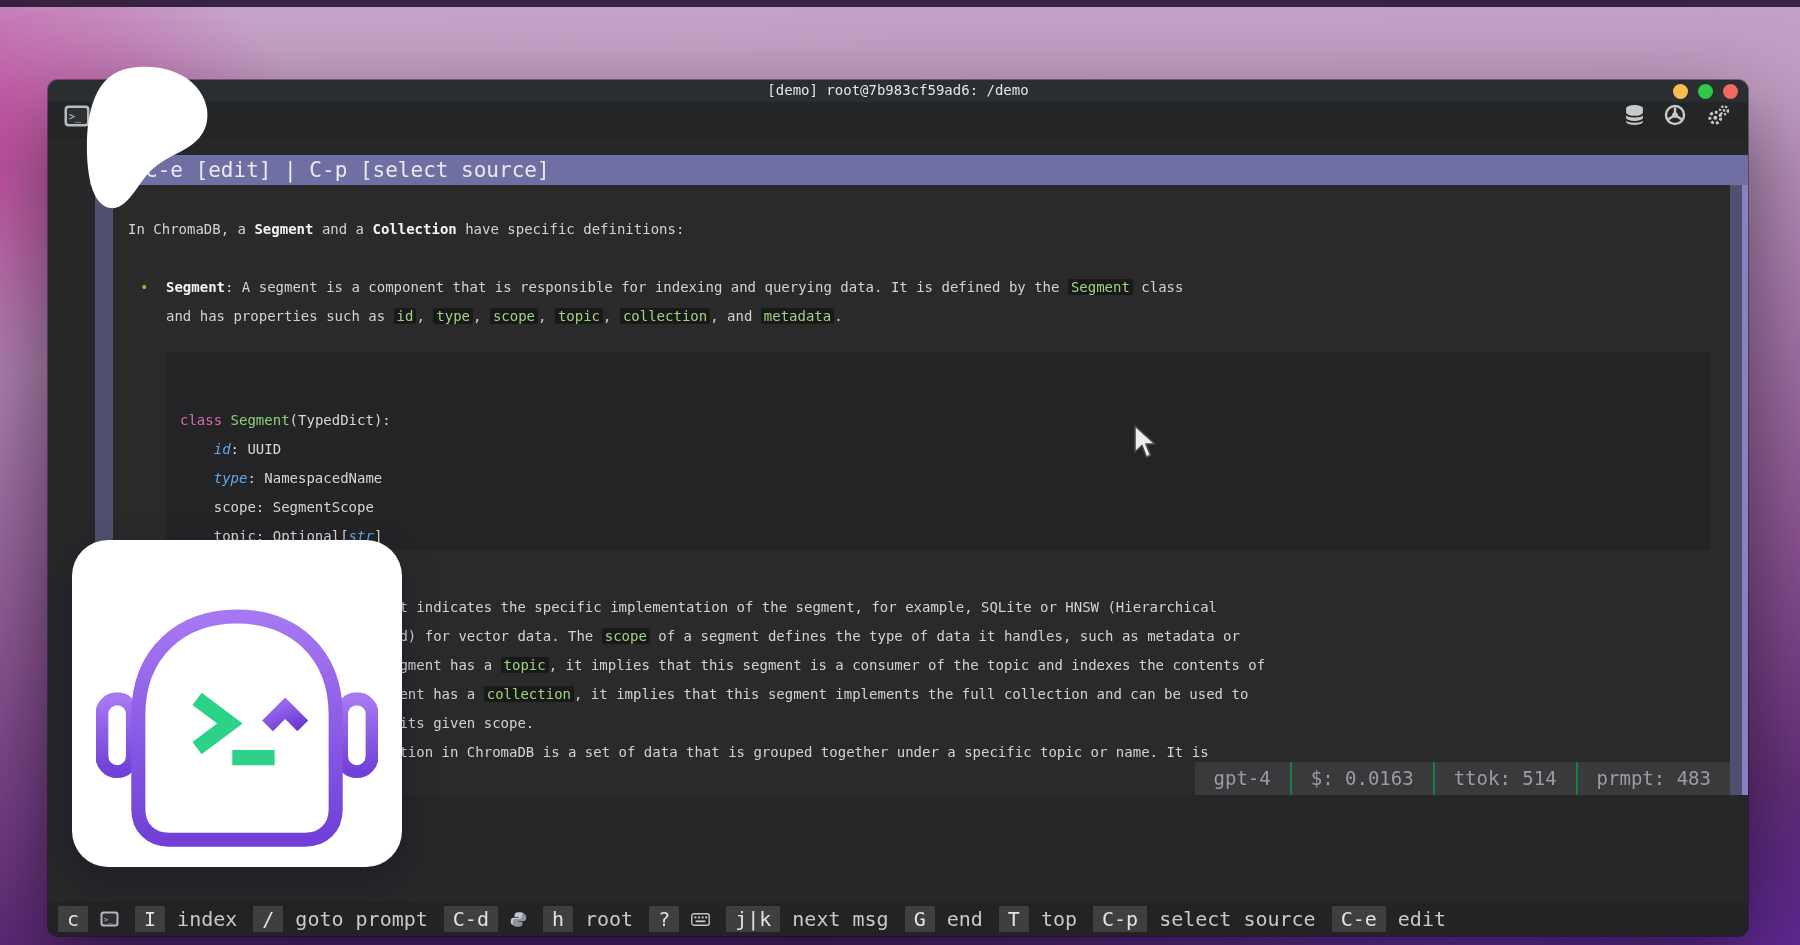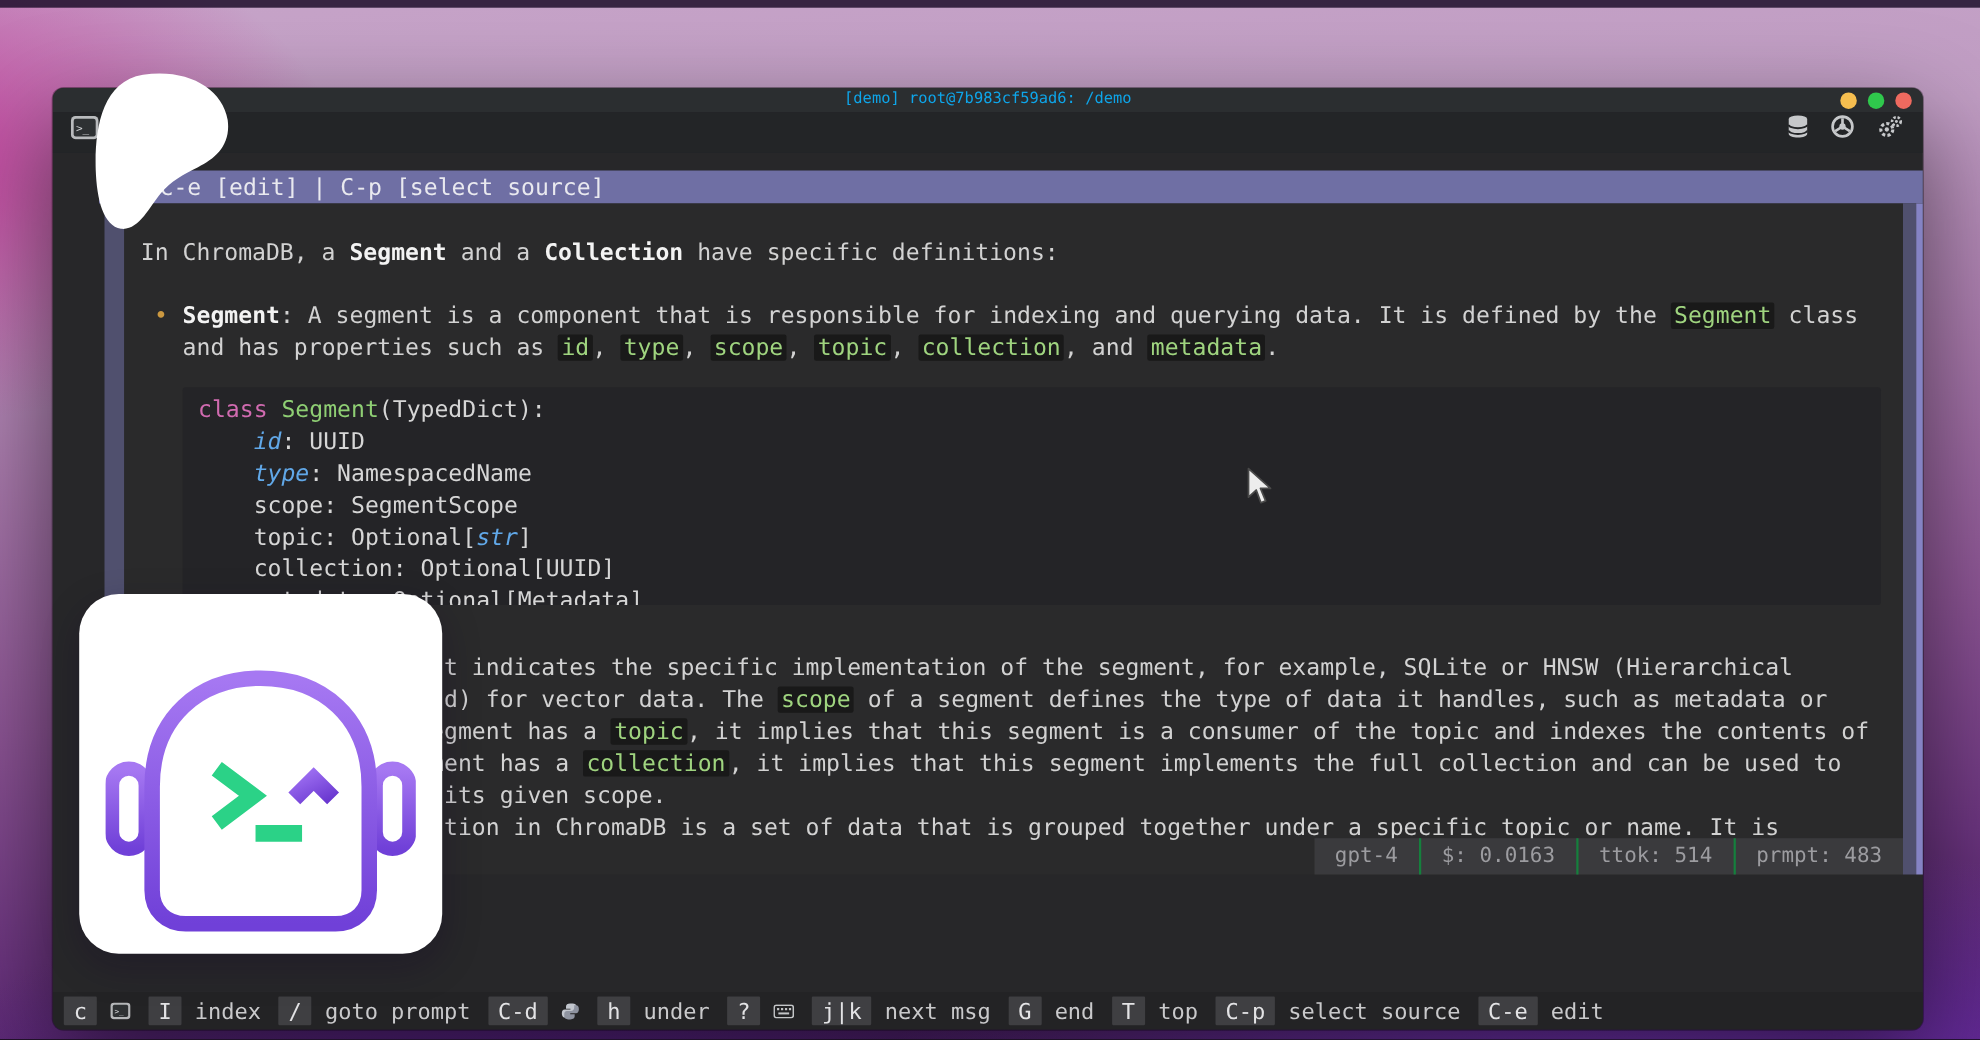--- a/index.html
+++ b/index.html
@@ -10,47 +10,47 @@
       radial-gradient(1000px 520px at 25% 118%, #5a1f9e 0%, rgba(90,31,158,0) 62%),
       radial-gradient(760px 430px at -6% 16%, #c23898 0%, rgba(194,56,152,0) 55%),
       linear-gradient(176deg, #c7a4c9 0%, #c09dc3 20%, #a97aac 40%, #8d5595 62%, #6c3580 82%, #45195f 100%);
   }
   .menubar-sliver{position:absolute;left:0;top:0;width:1800px;height:7px;background:#1d0e2a;opacity:.85;}
 
   
   .window{position:absolute;left:48px;top:80px;width:1700px;height:856px;border-radius:10px;
     background:#272729;overflow:hidden;box-shadow:0 34px 90px rgba(0,0,0,.55), 0 0 0 1px rgba(0,0,0,.35);}
   .titlebar{position:absolute;left:0;top:0;width:100%;height:22px;background:#2b2e30;}
-  .window-title{position:absolute;left:0;top:2px;width:100%;text-align:center;font-size:14px;color:#0ea5e9;white-space:pre;}
+  .window-title{position:absolute;left:0;top:2px;width:100%;text-align:center;font-size:14px;color:#e5e5e5;white-space:pre;}
   .lights{position:absolute;right:10px;top:4px;display:flex;gap:10px;}
   .light{width:15px;height:15px;border-radius:50%;}
   .iconbar{position:absolute;left:0;top:22px;width:100%;height:37px;background:#232527;}
   .appicon{position:absolute;left:16px;top:3px;}
   .tb-icons{position:absolute;right:18px;top:2px;display:flex;gap:20px;align-items:center;}
   .tb-icons svg{display:block;}
 
   
   .msg-header{position:absolute;left:42px;top:75px;width:1662px;height:30px;background:#6f6fa4;}
   .msg-header-text{position:absolute;left:55px;top:0;line-height:30px;font-size:21px;color:#e9e9ef;white-space:pre;}
   .msg-left-border{position:absolute;left:47px;top:105px;width:18px;height:610px;background:#50506e;}
   .msg-right-border{position:absolute;left:1682px;top:105px;width:12px;height:610px;background:#50506e;}
   .scroll-thumb{position:absolute;left:1694px;top:105px;width:10px;height:610px;background:#8583c4;}
   .msg-content{position:absolute;left:65px;top:105px;width:1617px;height:610px;background:#2a2a2b;}
 
-  .tline{position:absolute;white-space:pre;font-size:21px;line-height:29px;color:#d2d2d2;}
+  .tline{position:absolute;white-space:pre;font-size:14px;line-height:29px;color:#d2d2d2;}
   .seg-b{color:#f3f3f3;font-weight:bold;}
   .seg-code{color:#9fd47f;background:#191919;border-radius:2px;padding:0 3px;}
   .tok-kw{color:#d16bb0;}
   .tok-cls{color:#8fcf74;}
   .tok-it{color:#61a8e8;font-style:italic;}
   .tok-pl{color:#d6d6d6;}
   .bullet-marker{color:#cb9840;}
 
   .code-block{position:absolute;left:118px;top:272px;width:1544px;height:198px;background:#242427;border-radius:3px;overflow:hidden;}
-  .code-block .tline{left:14px;}
+  .code-block .tline{left:14px;margin-top:48px;}
 
   .status-bar{position:absolute;top:682px;right:18px;height:33px;display:flex;background:#3a3a3d;}
   .status-cell{height:33px;line-height:33px;font-size:19px;color:#9c9ca0;padding:0 19px;border-left:2px solid #15803d;white-space:pre;}
   .status-cell:first-child{border-left:none;text-align:right;}
 
   
   .footer{position:absolute;left:0;top:822px;width:100%;height:34px;background:#232325;display:flex;align-items:center;padding-left:10px;box-sizing:border-box;}
   .fitem{display:flex;align-items:center;margin-right:4px;}
   .fkey{background:#3f3f42;color:#e3e3e5;font-size:20px;line-height:26px;padding:0 9px;border-radius:1px;white-space:pre;}
   .flabel{color:#c9c9cb;font-size:20px;margin:0 12px;white-space:pre;}
@@ -174,21 +174,21 @@
         <span class="fkey">C-d</span>
         <span class="ficon">
           <svg width="17" height="17" viewBox="0 0 16 16">
             <path d="M7.9 1.2c-2.4 0-3.6.9-3.6 2.6v1.8h3.8v.8H3.2C1.5 6.4.7 7.8.7 9.8c0 2 .8 3.4 2.5 3.4h1.5v-2c0-1.6 1.2-2.8 2.8-2.8h3.4c1.3 0 2.3-1 2.3-2.3V3.8c0-1.7-1.2-2.6-3.3-2.6z" fill="#c2c6ce"></path>
             <path d="M8.1 14.8c2.4 0 3.6-.9 3.6-2.6v-1.8H7.9v-.8h4.9c1.7 0 2.5-1.4 2.5-3.4 0-2-.8-3.4-2.5-3.4h-1.5v2c0 1.6-1.2 2.8-2.8 2.8H5.1c-1.3 0-2.3 1-2.3 2.3v2.3c0 1.7 1.2 2.6 3.3 2.6z" fill="#8e93a0"></path>
           </svg>
         </span>
       </span>
       <span class="fitem">
         <span class="fkey">h</span>
-        <span class="flabel">under</span>
+        <span class="flabel">root</span>
       </span>
       <span class="fitem">
         <span class="fkey">?</span>
         <span class="ficon">
           <svg width="19" height="13" viewBox="0 0 19 13">
             <rect x="0.8" y="0.8" width="17.4" height="11.4" rx="2" fill="none" stroke="#c4c6c8" stroke-width="1.4"></rect>
             <rect x="3.4" y="3.4" width="2" height="2" fill="#c4c6c8"></rect>
               <rect x="7" y="3.4" width="2" height="2" fill="#c4c6c8"></rect>
             <rect x="10.6" y="3.4" width="2" height="2" fill="#c4c6c8"></rect>
               <rect x="14.2" y="3.4" width="2" height="2" fill="#c4c6c8"></rect>

